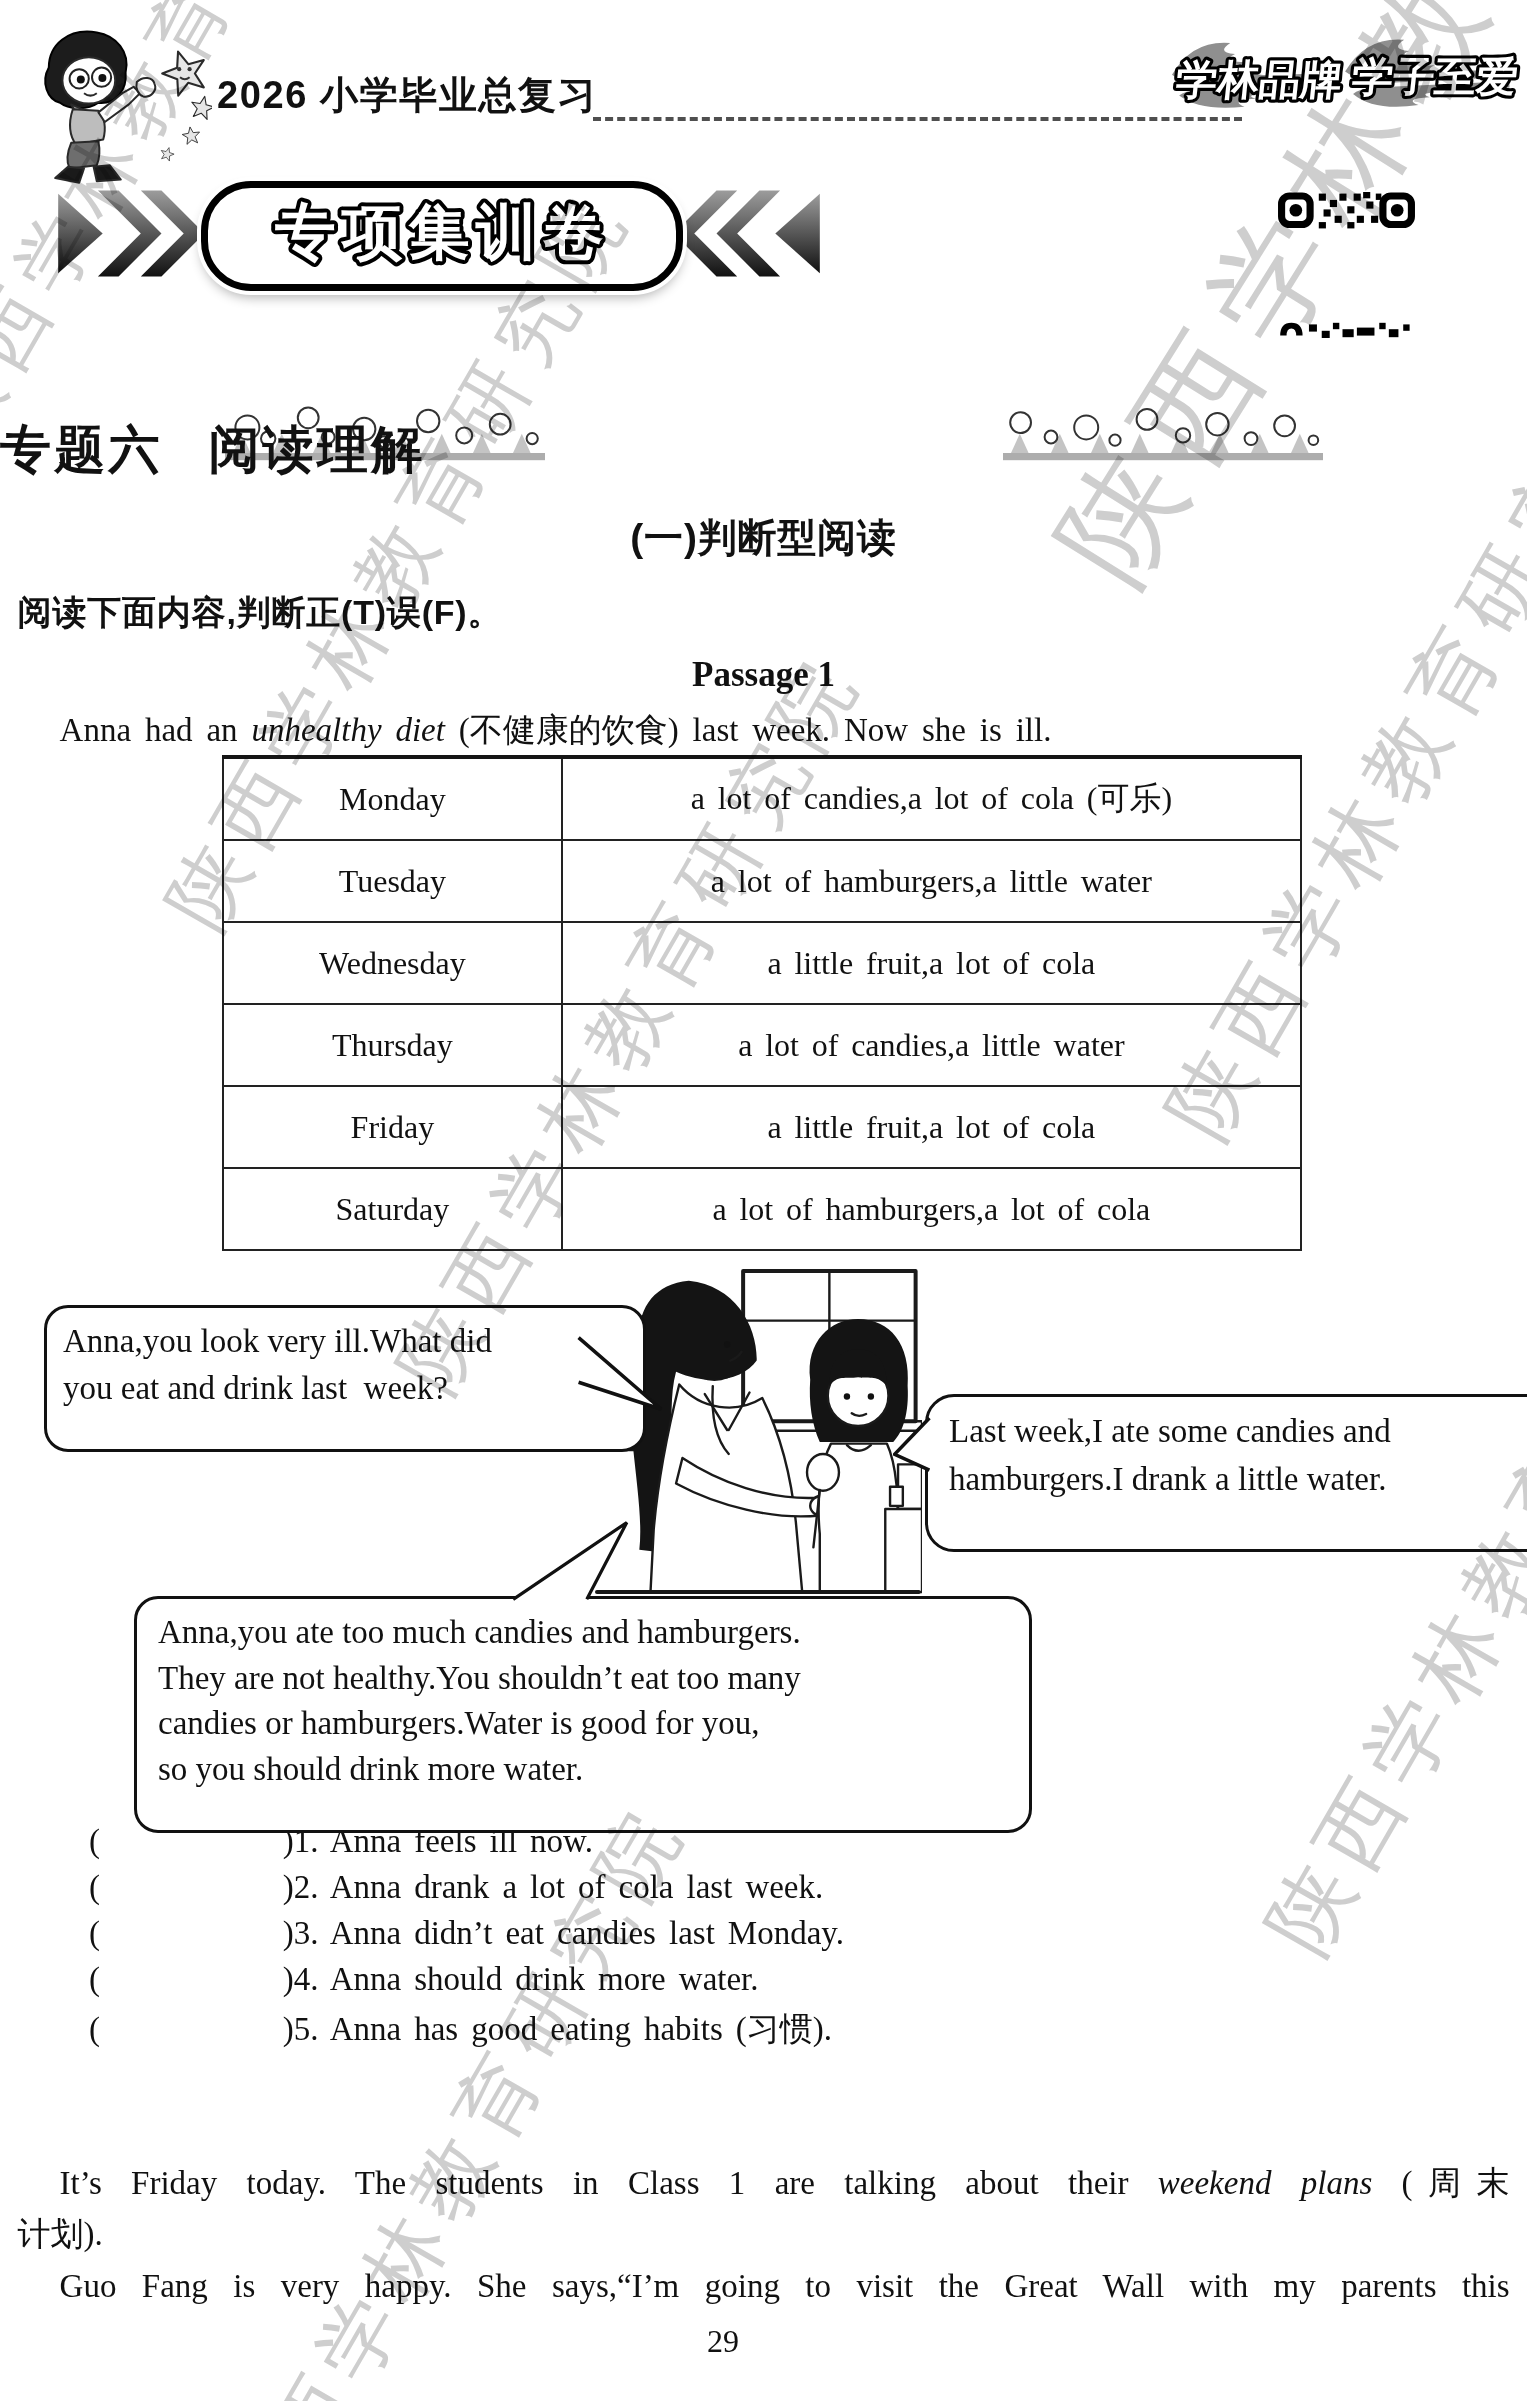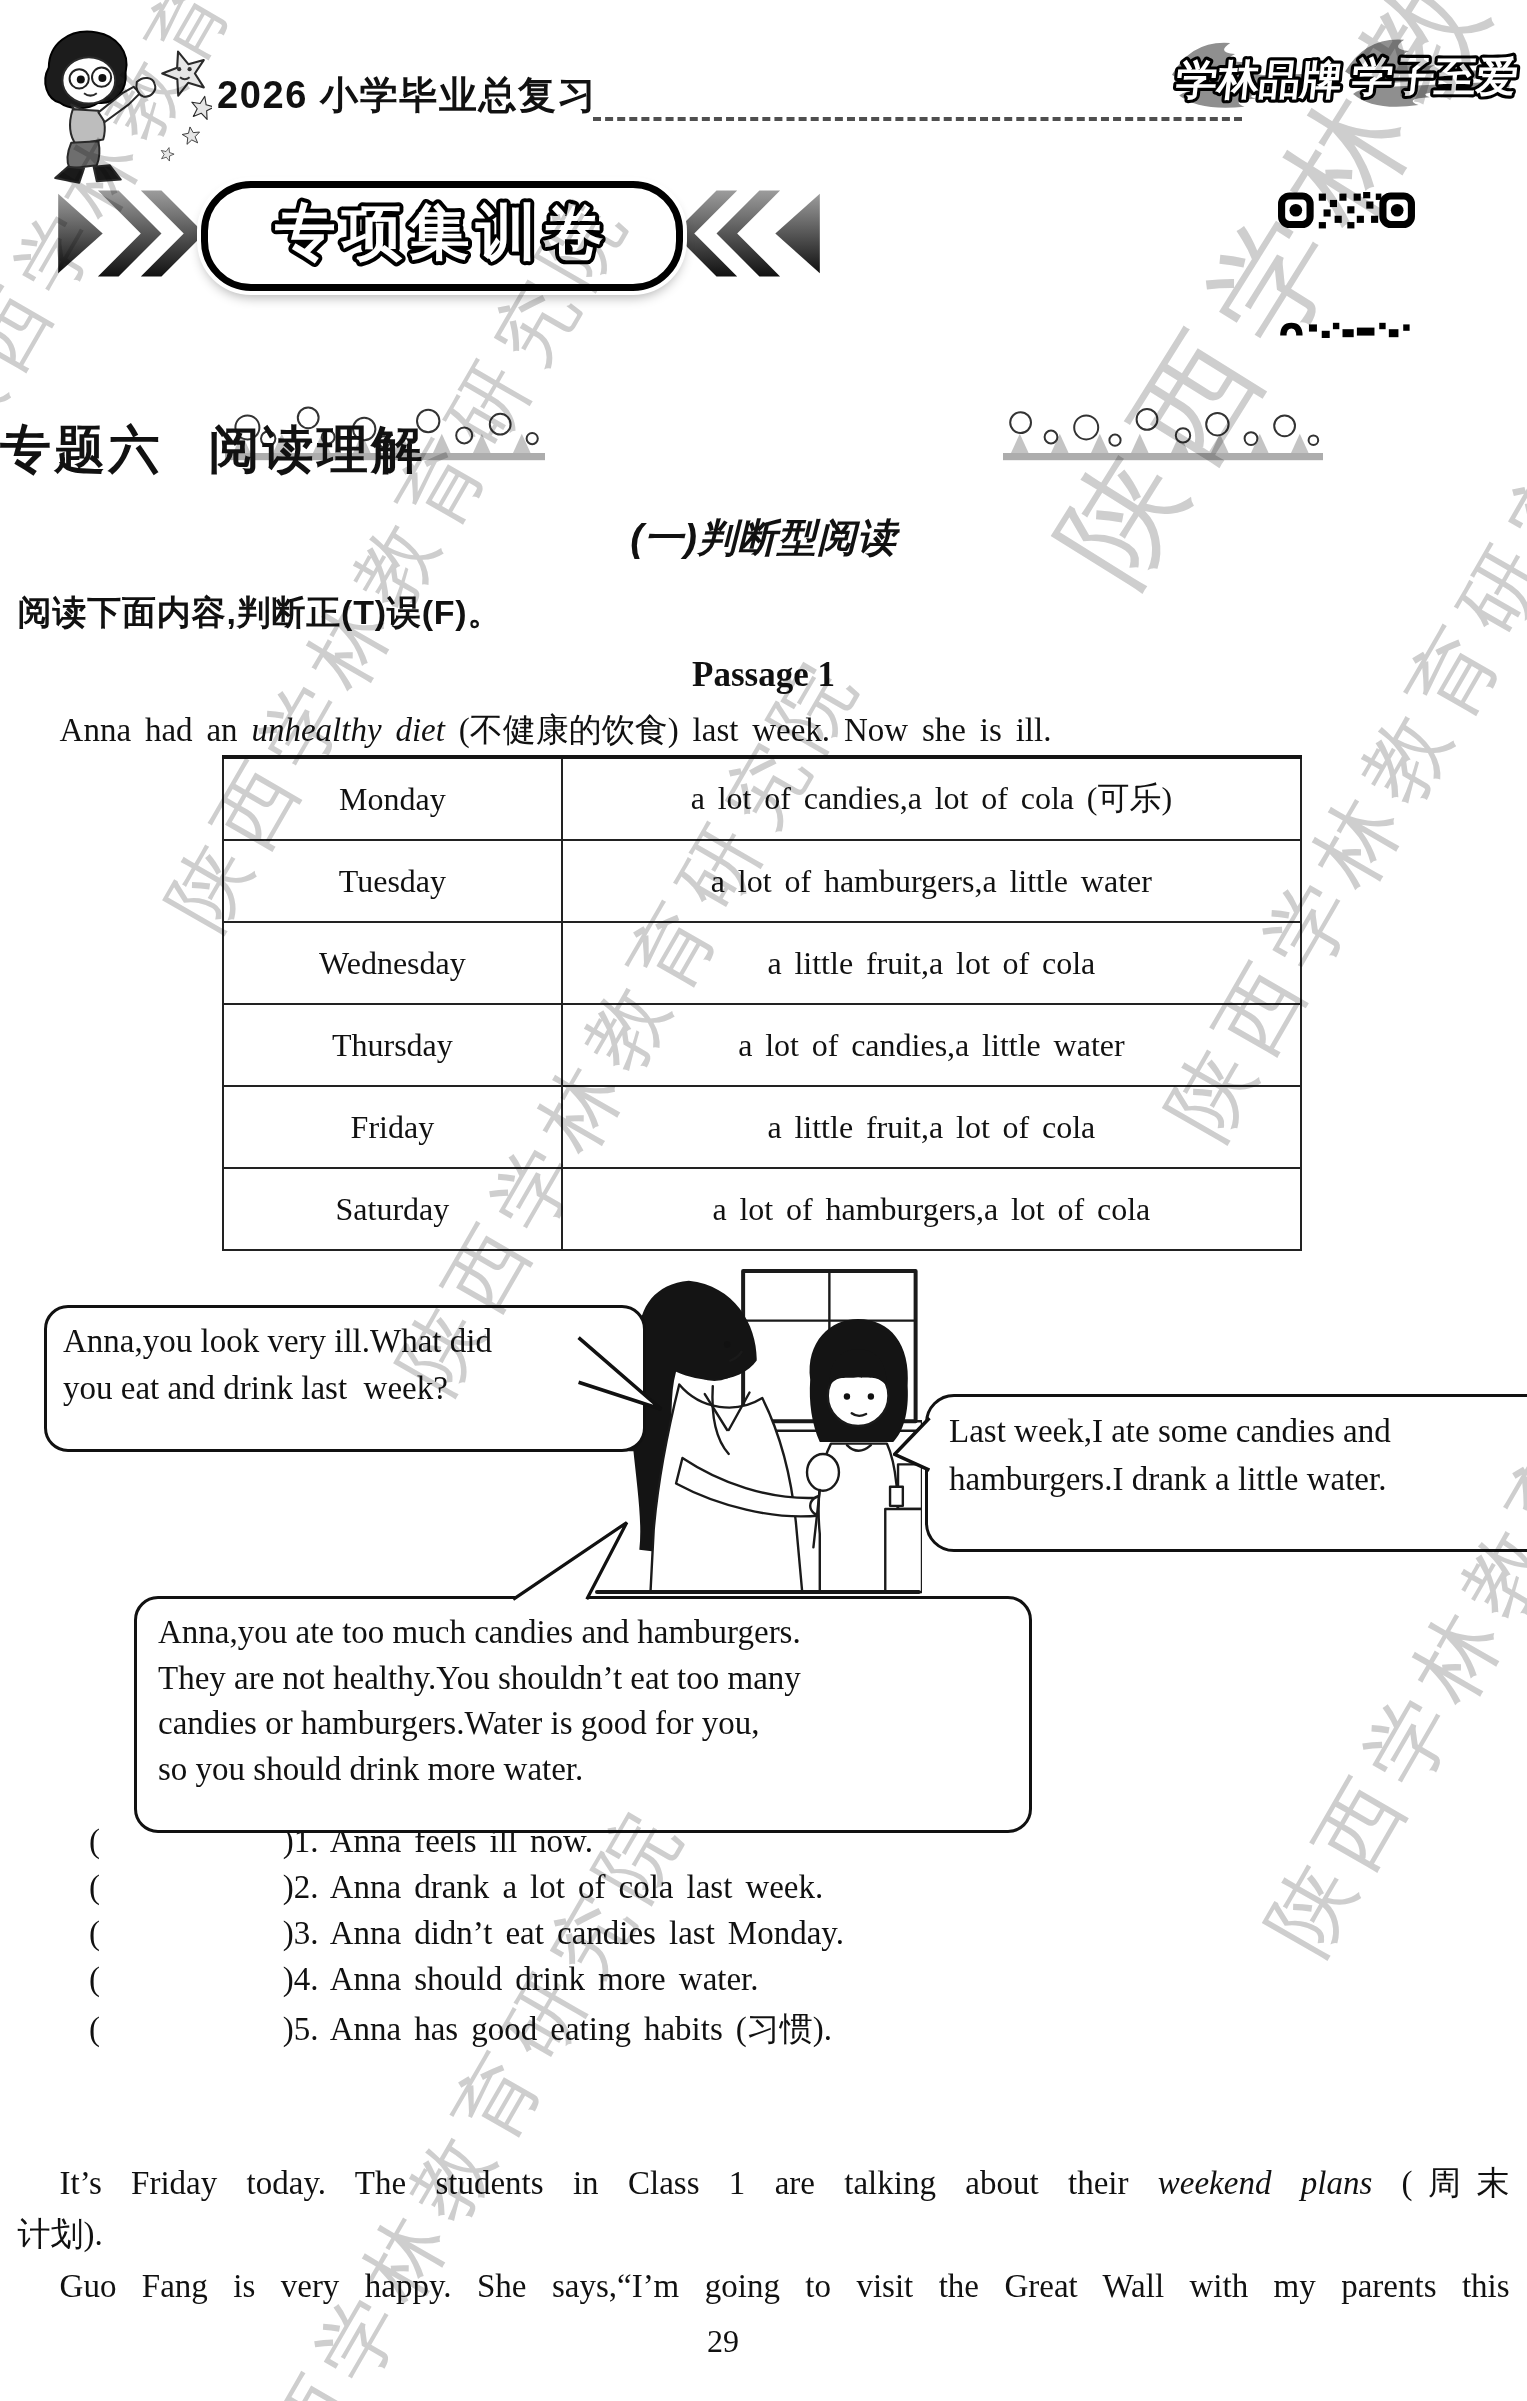--- a/index.html
+++ b/index.html
@@ -26,21 +26,21 @@
       display:flex;align-items:flex-start;justify-content:center;}
   .chev{z-index:5;}
 
   
   .sec-decor{top:397px;width:320px;height:68px;z-index:2;}
   .section-title{left:0;top:388px;width:1527px;text-align:left;z-index:3;
       font-family:"Liberation Sans",sans-serif;font-weight:bold;font-size:51px;letter-spacing:3.2px;margin-top:28px;}
   .section-title .gap{display:inline-block;width:46px;}
 
   .subsection{left:0;top:511px;width:1527px;text-align:center;
-      font-family:"Liberation Sans",sans-serif;font-weight:bold;font-size:39px;letter-spacing:0.8px;font-style:italic;}
+      font-family:"Liberation Sans",sans-serif;font-weight:bold;font-size:39px;letter-spacing:0.8px;}
   .instruction{left:17.6px;top:590px;font-family:"Liberation Sans",sans-serif;
       font-weight:bold;font-size:34px;letter-spacing:0.8px;}
 
   .passage-head{left:0;width:1527px;text-align:center;font-weight:bold;font-size:35px;}
   .p1-head{top:655px;}
   .p2-head{top:2107px;}
 
   .body-text{font-size:33px;line-height:1.5;word-spacing:5.6px;}
   .intro{left:17.6px;top:706px;width:1492px;text-indent:42px;}
 

